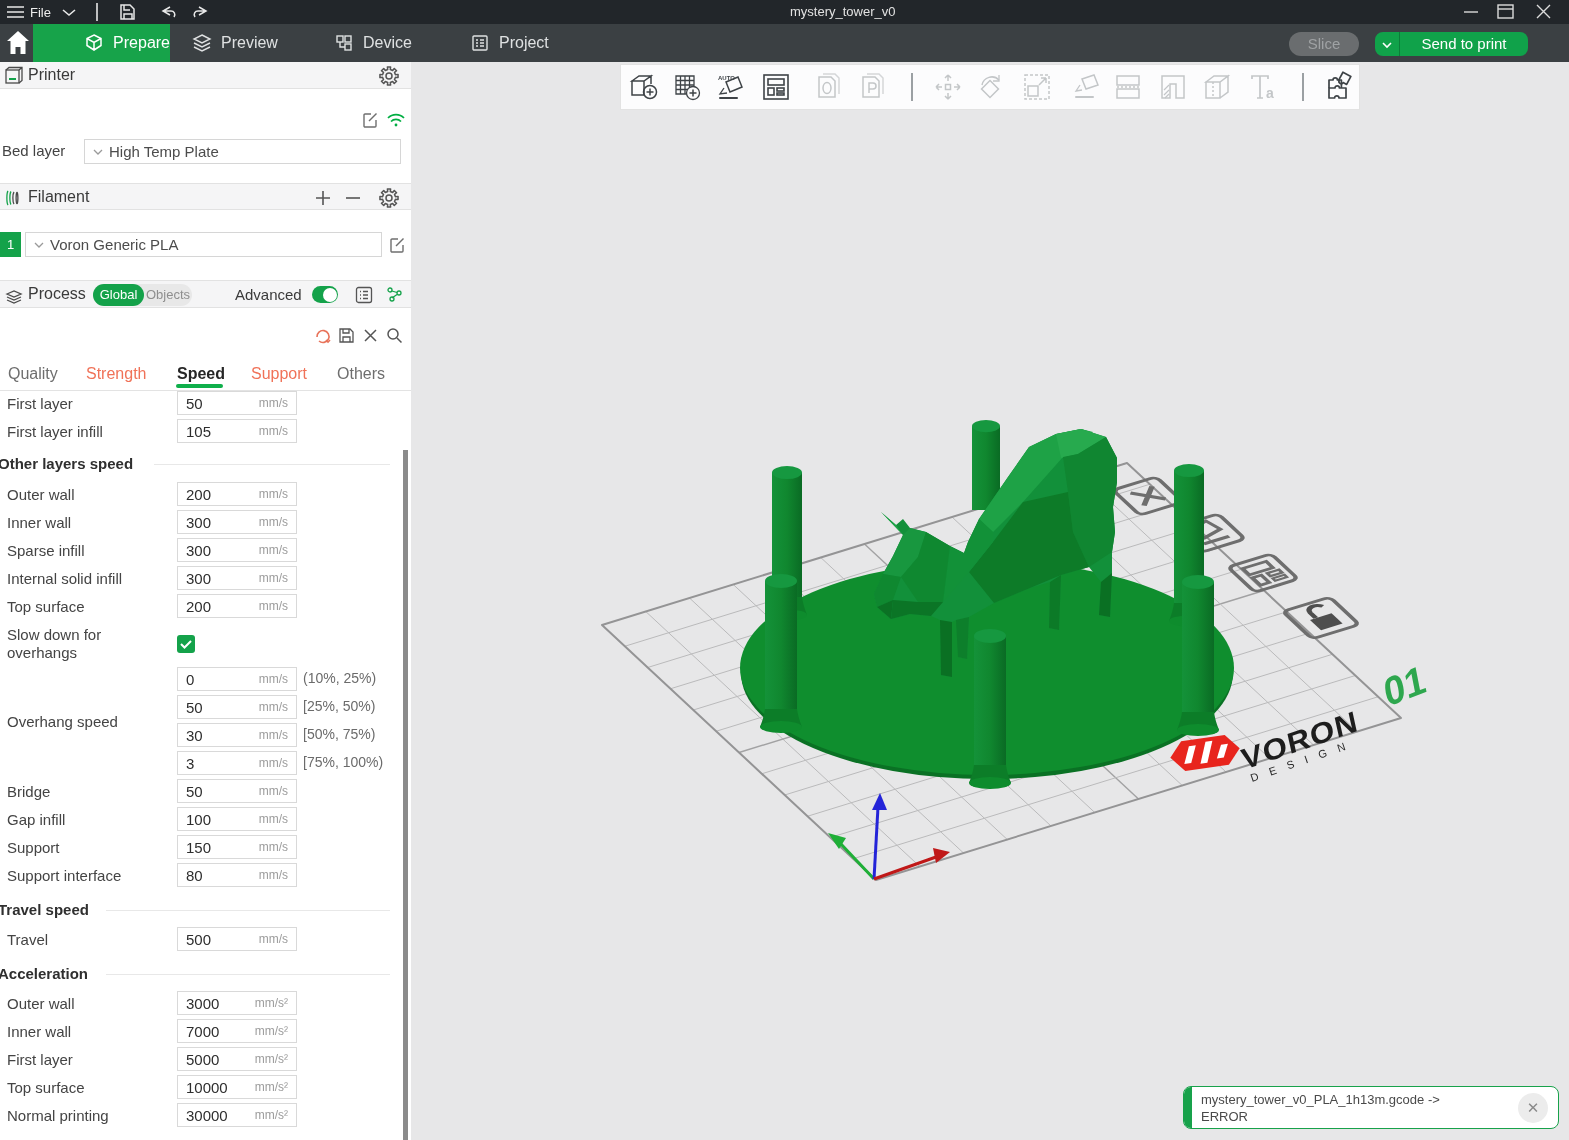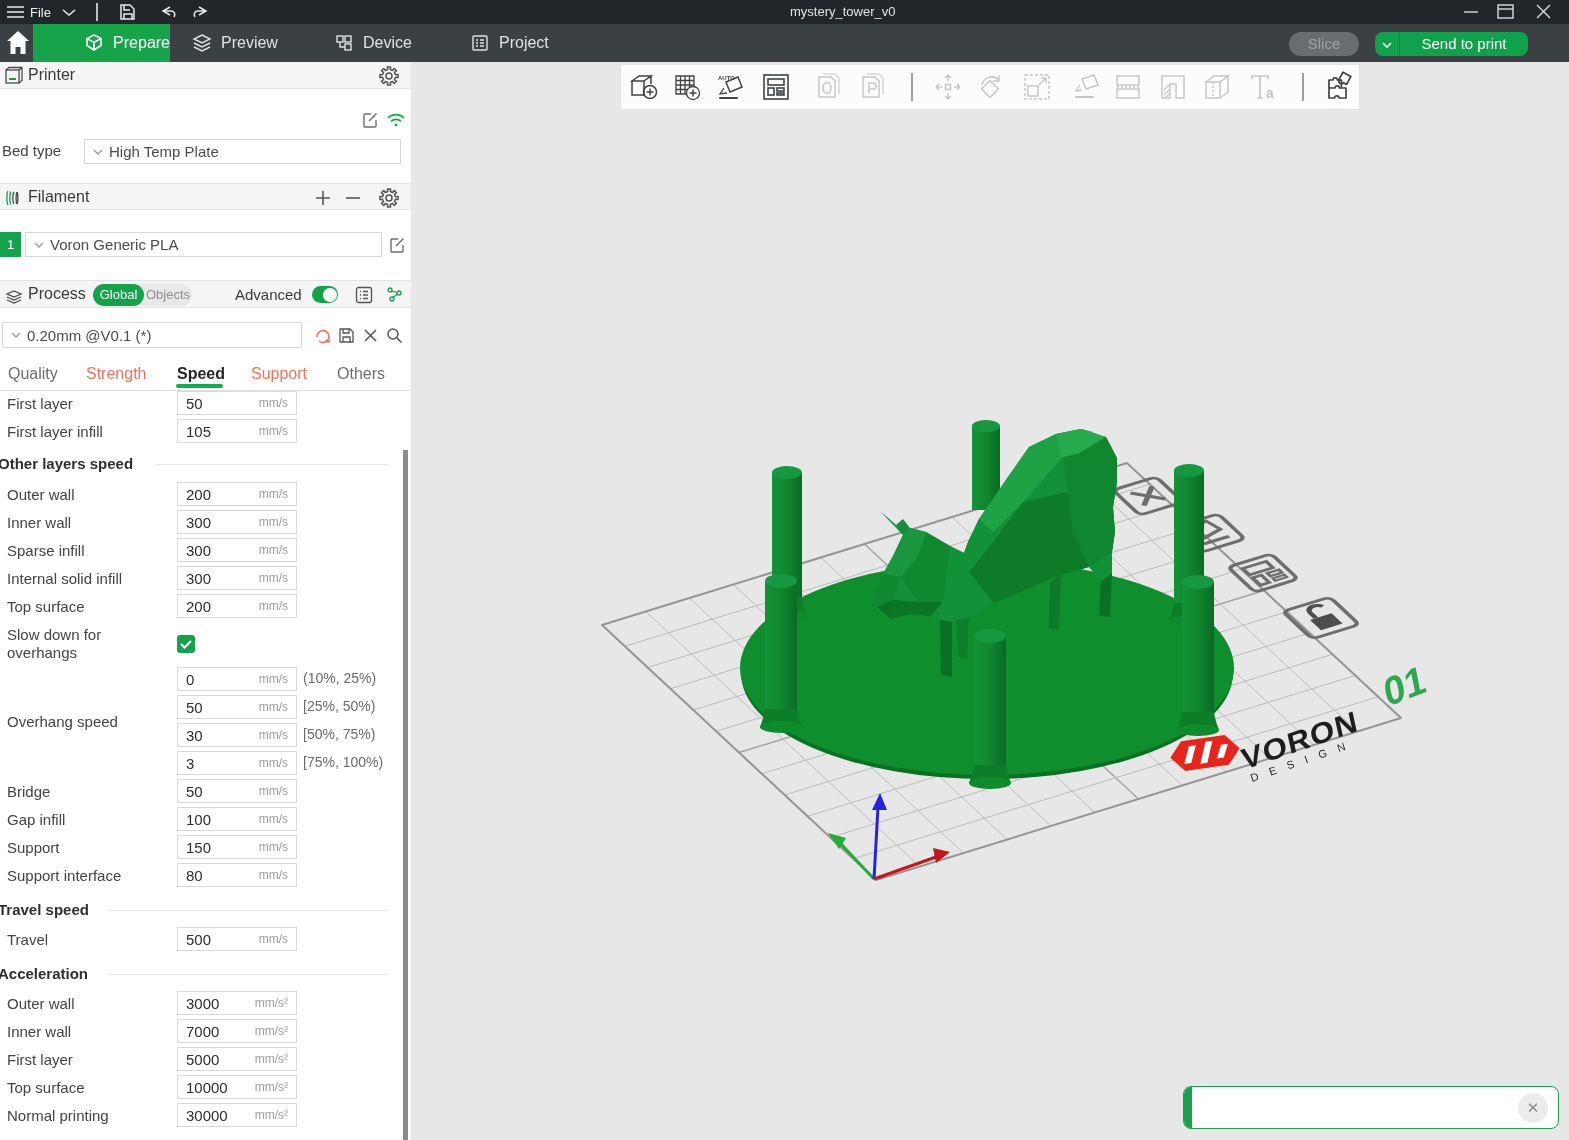--- a/index.html
+++ b/index.html
@@ -103,21 +103,21 @@
   </div>
   <svg width="18" height="18" style="position:absolute;left:361px;top:49px" viewBox="0 0 18 18" fill="none" stroke="#6f6f6f" stroke-width="1.4">
       <path d="M15 9v6a1 1 0 0 1-1 1H4a1 1 0 0 1-1-1V4a1 1 0 0 1 1-1h6"></path>
       <path d="M8 10L15.5 2.5"></path>
     </svg>
   <svg width="20" height="16" style="position:absolute;left:386px;top:50px" viewBox="0 0 20 16" fill="none" stroke="#00ae42" stroke-width="1.7">
       <path d="M2 6a11 11 0 0 1 16 0"></path>
       <path d="M5 9.5a7 7 0 0 1 10 0"></path>
       <circle cx="10" cy="13" r="1.4" fill="#00ae42" stroke="none"></circle>
     </svg>
-  <div class="rowlabel" style="left:2px;top:80px">Bed type</div>
+  <div class="rowlabel" style="left:2px;top:80px">Bed layer</div>
   <div class="combo" style="left:84px;top:77px;width:317px;height:25px">
     <svg class="chev" viewBox="0 0 10 10" fill="none" stroke="#9a9a9a" stroke-width="1.3">
         <path d="M1 3l4 4 4-4"></path>
       </svg>High Temp Plate</div>
 
   <div class="sechead" style="top:121px">
     <svg width="20" height="20" style="position:absolute;left:4px;top:4px" viewBox="0 0 20 20" fill="none" stroke="#4a4a4a" stroke-width="1.3">
         <path d="M4 3c-1.5 2-1.5 12 0 14M7 3.5c-1.5 2-1.5 11 0 13" stroke="#14a24a"></path>
         <path d="M10 4c-1.5 2-1.5 10 0 12M13 4c-1.2 1.8-1.2 10.2 0 12M13 4c1.2 1.8 1.2 10.2 0 12"></path>
       </svg>
@@ -162,24 +162,20 @@
         <path d="M5 5.5h1M8 5.5h5M5 9h1M8 9h5M5 12.5h1M8 12.5h5"></path>
       </svg>
     <svg width="18" height="18" style="position:absolute;left:386px;top:5px" viewBox="0 0 18 18" fill="none" stroke="#14a24a" stroke-width="1.3">
         <circle cx="4" cy="4" r="2"></circle>
         <circle cx="13" cy="7" r="2"></circle>
         <circle cx="6" cy="13" r="2"></circle>
         <path d="M6 5l5 1.5M6 12l5-3.5"></path>
       </svg>
   </div>
 
-  <div class="combo" style="left:2px;top:260px;width:300px;height:26px">
-    <svg class="chev" viewBox="0 0 10 10" fill="none" stroke="#9a9a9a" stroke-width="1.3">
-        <path d="M1 3l4 4 4-4"></path>
-      </svg>0.20mm @V0.1 (*)</div>
   <svg width="18" height="18" style="position:absolute;left:314px;top:265px" viewBox="0 0 18 18" fill="none" stroke="#e8735a" stroke-width="1.6">
       <path d="M3 10a6 6 0 1 1 2 4"></path>
       <path d="M12 13l2 2 2-2" fill="none"></path>
     </svg>
   <svg width="17" height="17" style="position:absolute;left:338px;top:265px" viewBox="0 0 17 17" fill="none" stroke="#555" stroke-width="1.3">
       <path d="M2 2h10l3 3v10H2z"></path>
       <path d="M5 2v4h6V2M5 15v-5h7v5"></path>
     </svg>
   <svg width="15" height="15" style="position:absolute;left:363px;top:266px" viewBox="0 0 15 15" stroke="#555" stroke-width="1.5" fill="none">
       <path d="M2 2l11 11M13 2L2 13"></path>
@@ -518,14 +514,15 @@
           <path d="M7 17 v-8 h4 a2.2 2.2 0 0 1 4.4 0 h4 v8"></path>
           <g transform="rotate(28 23 8)">
             <path d="M18 3 h9 v9 h-4 a2.2 2.2 0 0 1 -4.4 0 h-0.6 z"></path>
           </g>
         </svg></div>
     </div>
 </div>
 
 <div id="notif">
   <div class="stripe"></div>
+  <div class="t">mystery_tower_v0_PLA_1h13m.gcode -&gt;<br>ERROR</div>
   <div class="x">✕</div>
 </div>
 
 </body></html>

